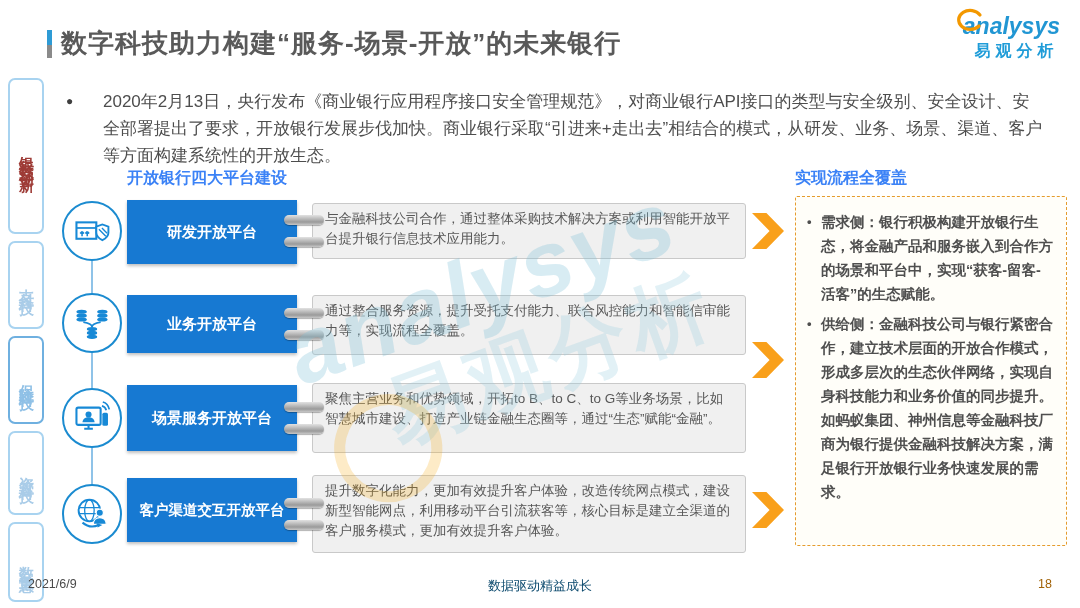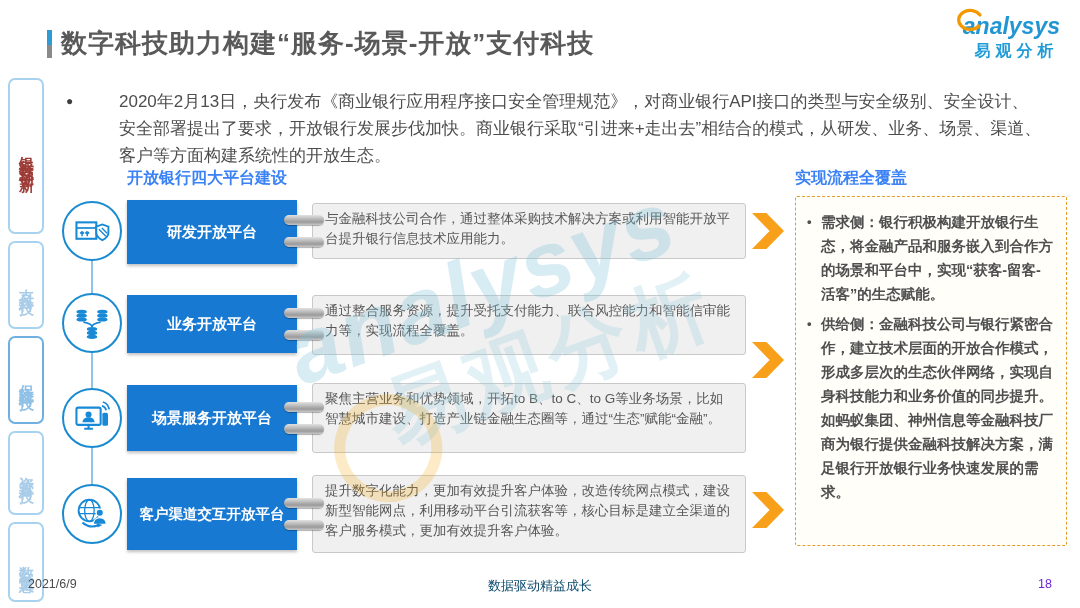--- a/index.html
+++ b/index.html
@@ -21,34 +21,34 @@
   .tab{border:2px solid #A8D3F0;border-radius:7px;background:#fff;display:flex;align-items:center;justify-content:center;}
   .tab span{writing-mode:vertical-rl;text-orientation:upright;font-weight:700;font-size:15px;letter-spacing:4px;}
   .tab.t1{height:152px;color:#9E3B36;}
   .tab.t2{height:84px;color:#A9CCE8;}
   .tab.t3{height:84px;color:#8FC0E6;border-color:#6FB0E0;border-width:2.5px;}
   .tab.t4{height:80px;color:#A9CCE8;}
   .tab.t5{height:76px;color:#A9CCE8;}
   
   .intro{position:absolute;left:66px;top:88px;width:978px;display:flex;}
   .intro .dot{font-size:12px;line-height:27px;color:#3f3f3f;width:37px;}
-  .intro .txt{flex:1;font-size:17px;line-height:27px;color:#4d4d4d;margin-left:16px;}
+  .intro .txt{flex:1;font-size:17px;line-height:27px;color:#4d4d4d;}
   
   .sec-h{position:absolute;top:168px;font-size:16px;font-weight:700;color:#3b82f6;}
   .sec-h.left{left:127px;width:620px;}
   .sec-h.right{left:795px;width:272px;}
   
   .vline{position:absolute;left:91px;top:230px;width:2px;height:285px;background:#8FC3E8;z-index:0;}
   .icon-circle{position:absolute;left:62px;width:60px;height:60px;border:2.5px solid #1B8BD0;border-radius:50%;
     background:#fff;display:flex;align-items:center;justify-content:center;color:#1789D6;z-index:1;box-sizing:border-box;}
   .icon-circle svg{width:38px;height:38px;}
   .ic1{top:201px;} .ic2{top:293px;} .ic3{top:388px;} .ic4{top:484px;}
   .blue-box{position:absolute;left:127px;width:170px;background:#1779D2;color:#fff;font-weight:700;font-size:15px;
     display:flex;align-items:center;justify-content:center;white-space:nowrap;z-index:2;box-shadow:0 2px 3px rgba(0,0,0,.25);}
-  .bb1{top:200px;height:64px;} .bb2{top:295px;height:58px;} .bb3{top:385px;height:66px;} .bb4{top:478px;height:72px;font-size:14.5px;}
+  .bb1{top:200px;height:64px;} .bb2{top:295px;height:58px;} .bb3{top:385px;height:66px;} .bb4{top:478px;height:64px;font-size:14.5px;}
   .desc-box{position:absolute;left:312px;width:434px;background:#F0F0F0;border:1px solid #C9C9C9;border-radius:3px;
     display:flex;align-items:flex-start;box-sizing:border-box;padding:5px 12px;font-size:13.5px;line-height:20px;color:#575757;z-index:1;}
   .db1{top:203px;height:56px;} .db2{top:295px;height:60px;} .db3{top:383px;height:70px;} .db4{top:475px;height:78px;}
   .pill{position:absolute;left:284px;width:40px;height:10px;border-radius:5px;z-index:3;
     background:linear-gradient(180deg,#e2e2e2 0%,#9a9a9a 70%,#c7c7c7 100%);box-shadow:0 1px 1px rgba(0,0,0,.3);}
   .p1a{top:215px;} .p1b{top:237px;} .p2a{top:308px;} .p2b{top:330px;}
   .p3a{top:402px;} .p3b{top:424px;} .p4a{top:498px;} .p4b{top:520px;}
   .arrow{position:absolute;left:752px;width:32px;height:36px;background:#F9A01B;
     clip-path:polygon(0% 0%,45% 0%,100% 50%,45% 100%,0% 100%,55% 50%);z-index:2;}
   .a1{top:213px;} .a2{top:342px;} .a3{top:492px;}
@@ -61,29 +61,29 @@
   
   .watermark{position:absolute;left:315px;top:215px;width:480px;height:330px;transform:rotate(-20deg);
     pointer-events:none;z-index:4;}
   .wm-en{font-style:italic;font-weight:700;font-size:92px;color:rgba(125,192,216,0.30);letter-spacing:2px;}
   .wm-cn{font-weight:700;font-size:80px;color:rgba(150,205,222,0.28);margin:-14px 0 0 70px;letter-spacing:6px;}
   .wm-ring{position:absolute;left:6px;top:118px;width:86px;height:86px;border-radius:50%;
     border:11px solid rgba(244,162,0,0.22);}
   
   .footer-date{position:absolute;left:28px;top:577px;font-size:12.5px;color:#4a4a4a;}
   .footer-slogan{position:absolute;left:0;top:577px;width:1080px;text-align:center;font-size:13px;color:#0c4a6e;}
-  .footer-page{position:absolute;right:28px;top:577px;font-size:12.5px;color:#6d28d9;}
+  .footer-page{position:absolute;right:28px;top:577px;font-size:12.5px;color:#a16207;}
 </style>
 </head>
 <body>
 
 <div class="slide">
 
   <div class="title-accent"></div>
-  <div class="page-title">数字科技助力构建“服务-场景-开放”支付科技</div>
+  <div class="page-title">数字科技助力构建“服务-场景-开放”的未来银行</div>
 
   <div class="logo">
     <div class="logo-brand">
       <svg class="logo-swoosh" viewBox="0 0 30 30">
         <path d="M26 8 A 11.5 9.5 0 1 0 25 19" fill="none" stroke="#F39800" stroke-width="3.2" stroke-linecap="round"></path>
       </svg>
       <span>analysys</span>
     </div>
     <div class="logo-cn">易观分析</div>
   </div>

